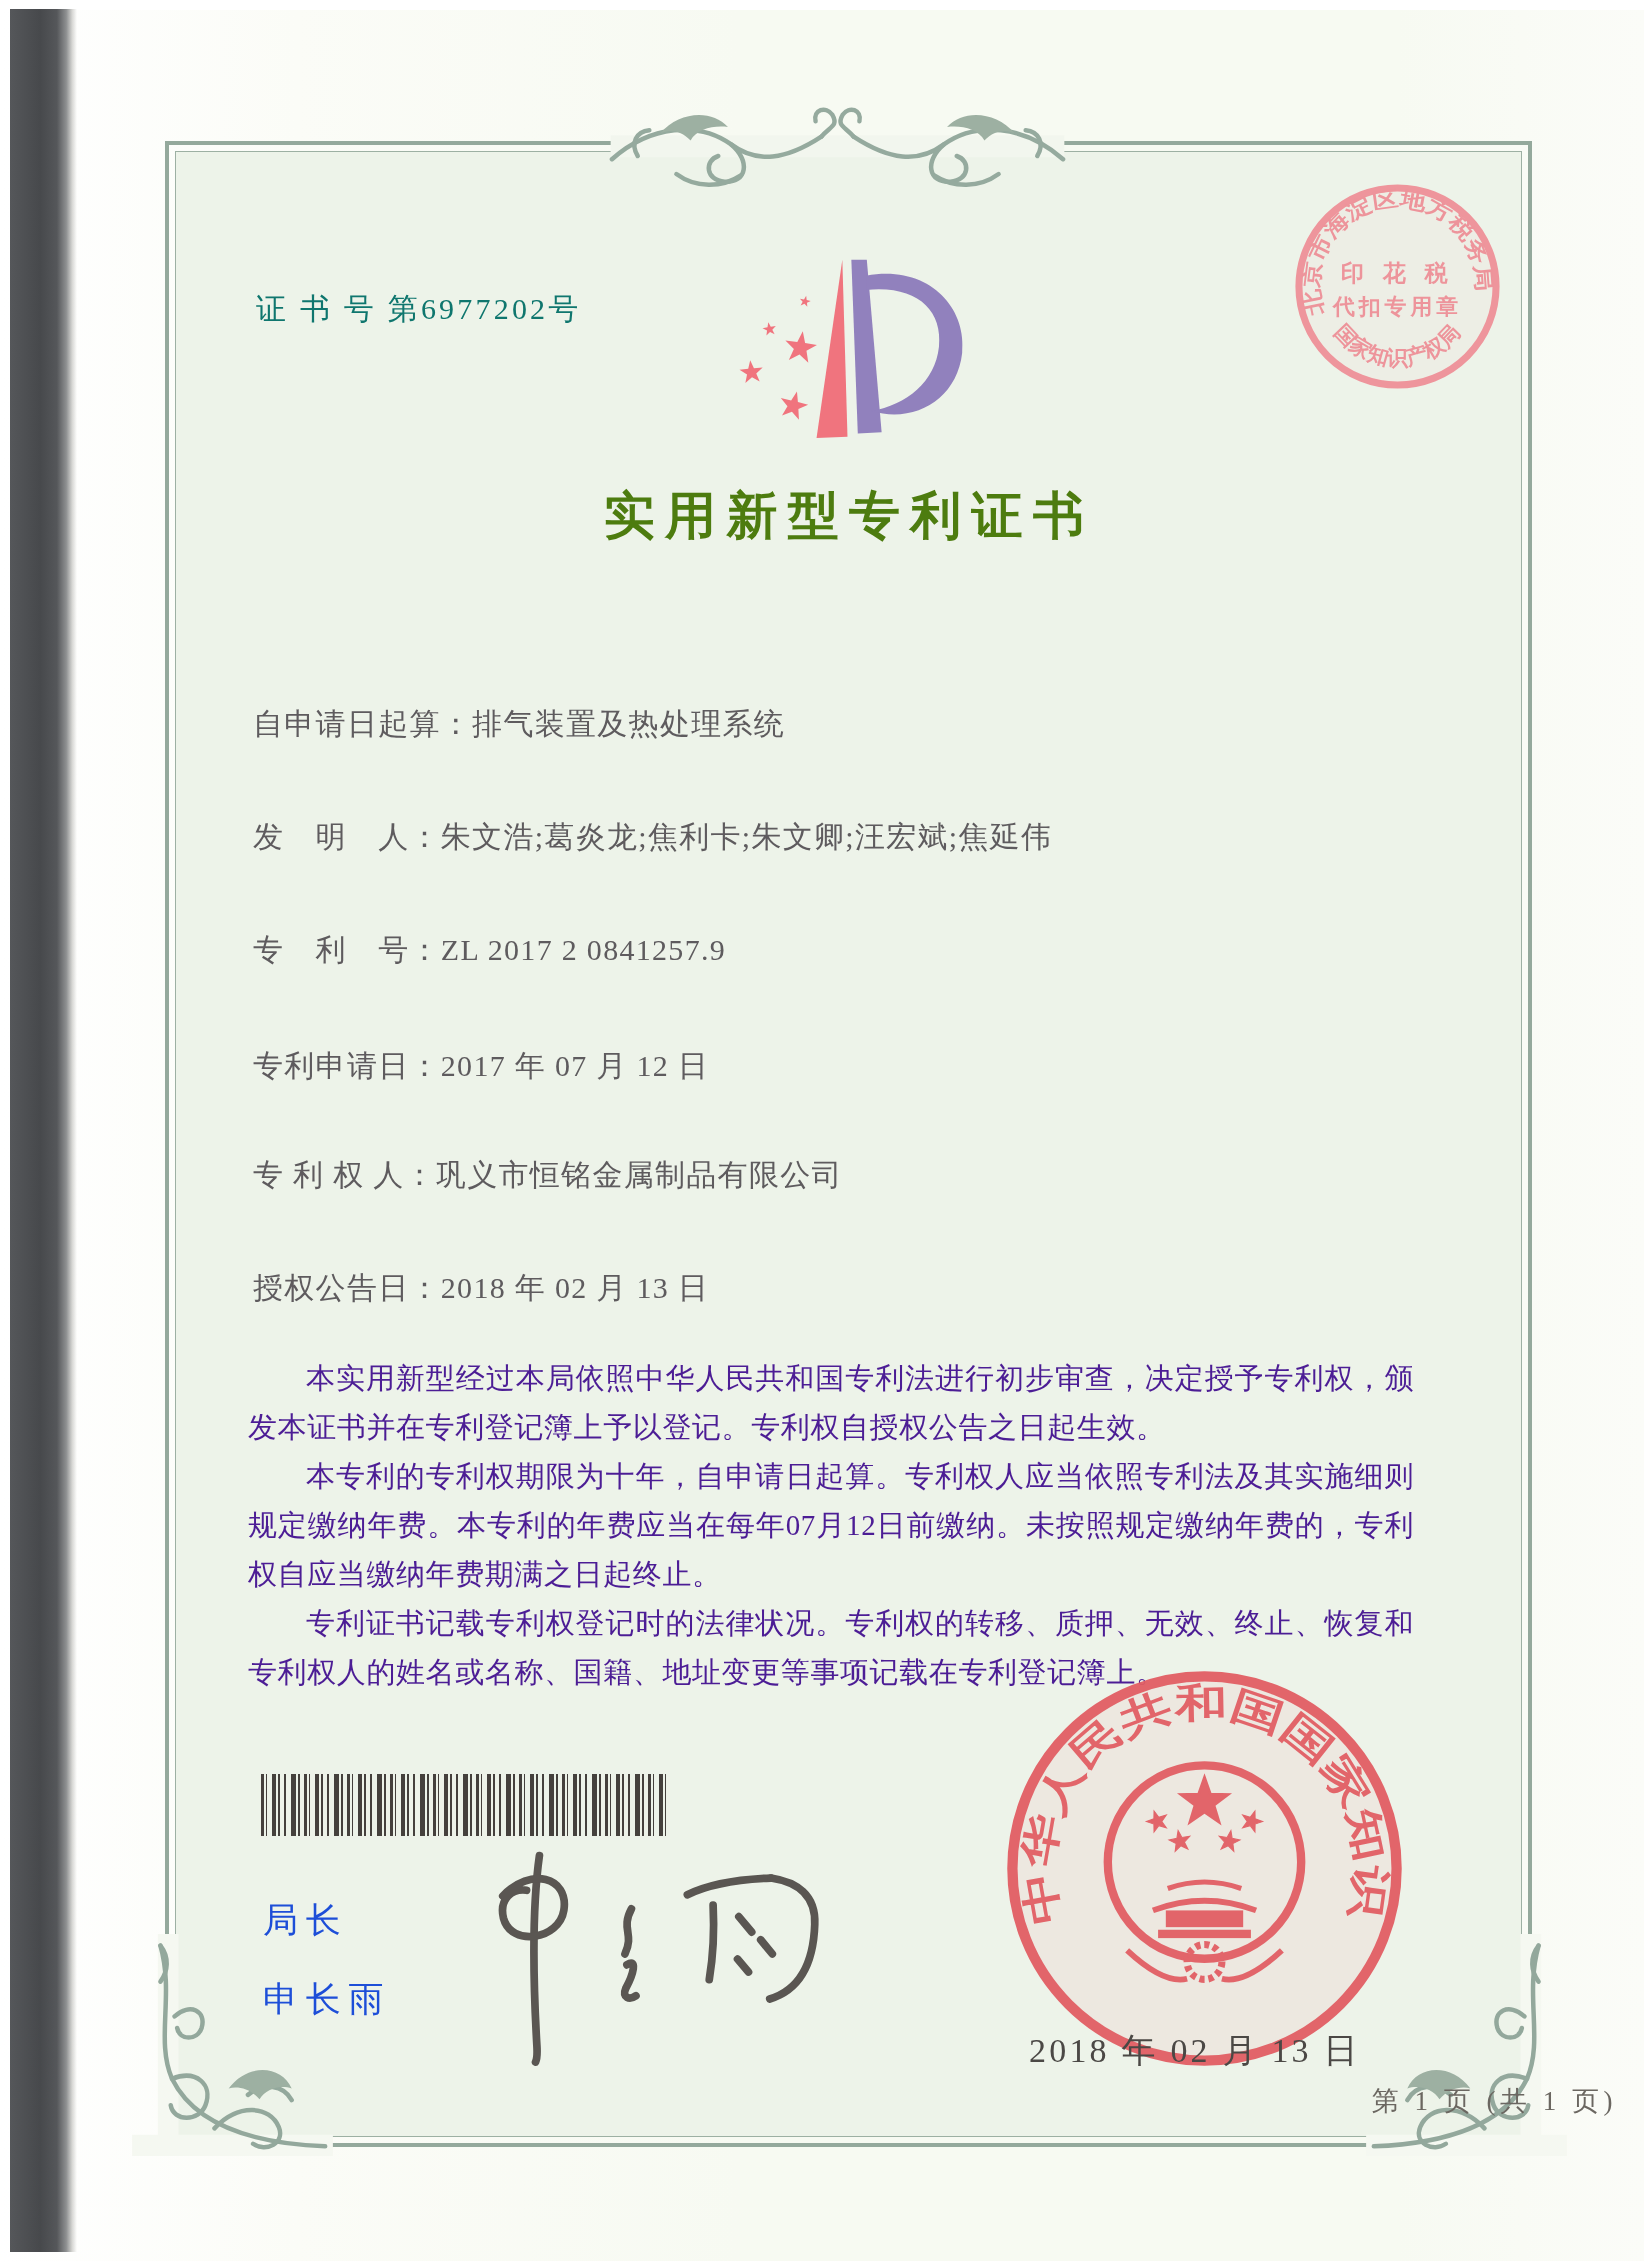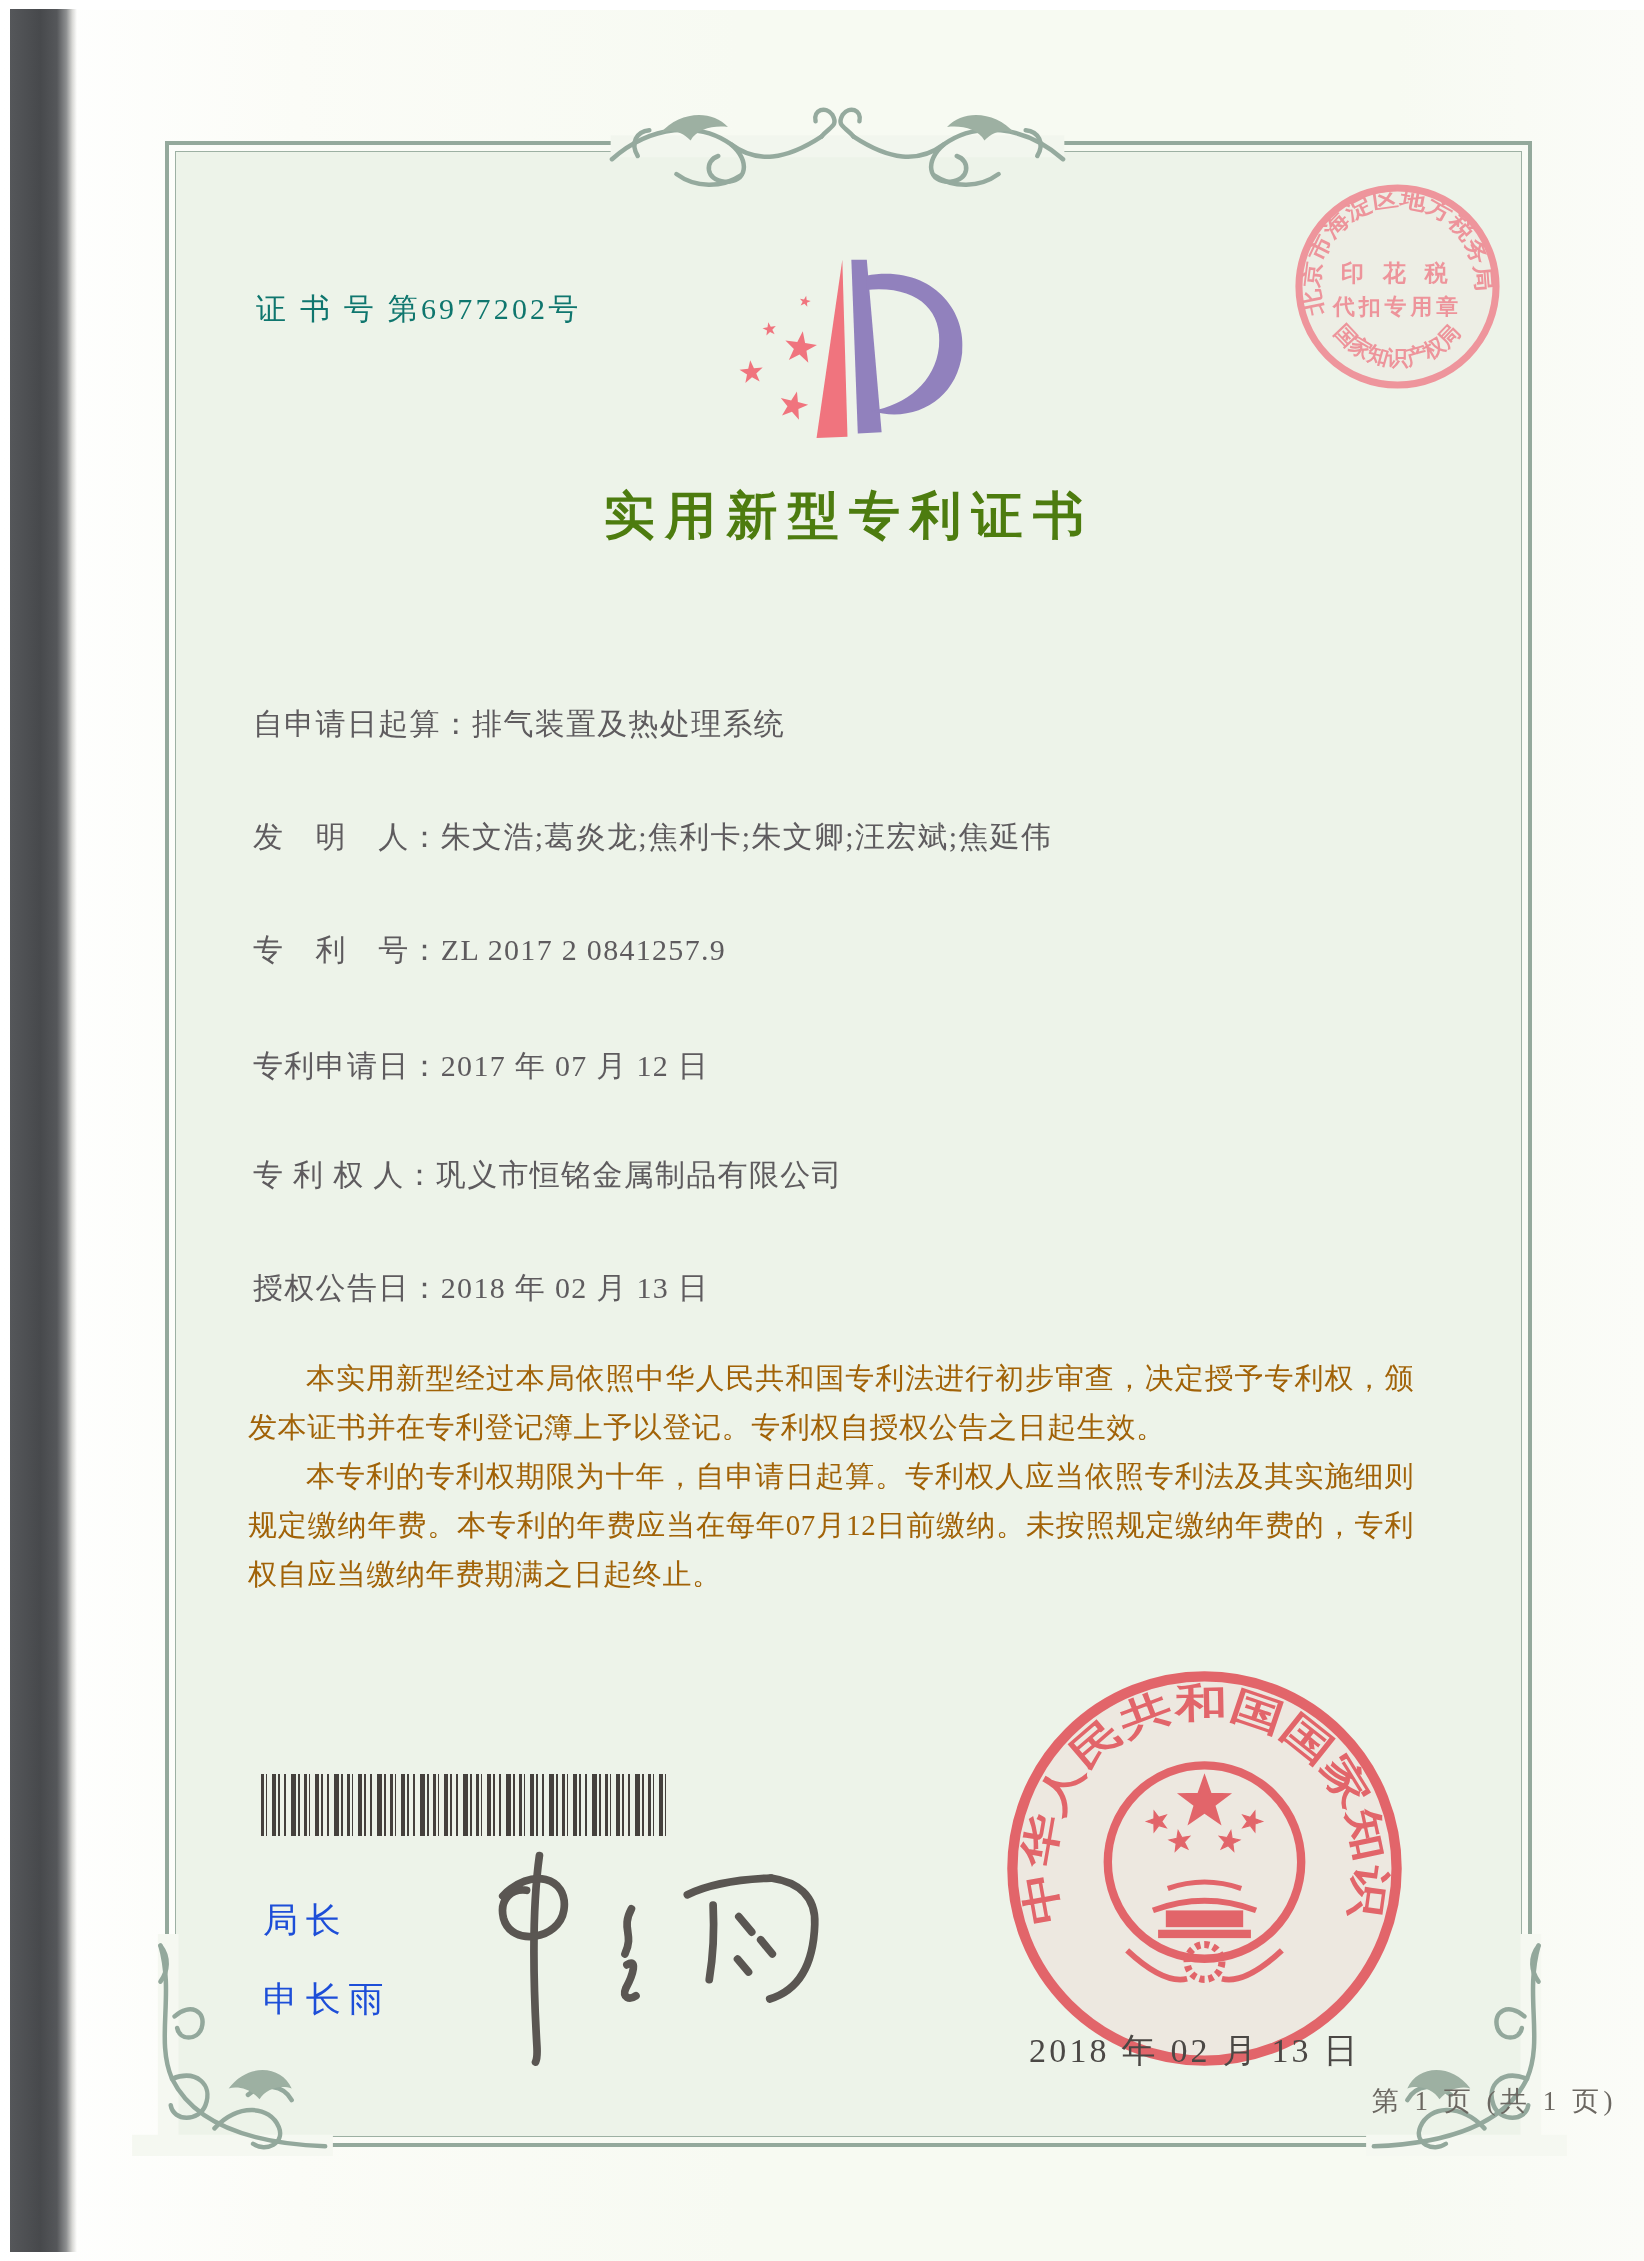--- a/index.html
+++ b/index.html
@@ -18,21 +18,21 @@
     border:4.5px solid #94a99c;}
   .frame-inner{position:absolute;left:5.8px;top:5.8px;right:5.8px;bottom:5.8px;
     border:1.9px solid #9db0a3;background:#edf3e9;}
   
   .certno{position:absolute;left:256px;top:289px;font-size:30px;color:#0f766e;letter-spacing:3.2px;}
   .title{position:absolute;left:165px;top:482px;width:1368px;text-align:center;
     font-size:51px;font-weight:bold;color:#4d7c0f;letter-spacing:10.3px;}
   .field{position:absolute;left:253px;font-size:30px;color:#5e5b5e;letter-spacing:1.3px;white-space:nowrap;}
   .f0{top:704px}.f1{top:817px}.f2{top:930px}.f3{top:1046px}.f4{top:1155px}.f5{top:1268px}
   .paras{position:absolute;left:248px;top:1354px;width:1166px;
-    font-size:29px;line-height:49px;color:#a16207;text-align:justify;letter-spacing:0.6px;}
+    font-size:29px;line-height:49px;color:#4c1d95;text-align:justify;letter-spacing:0.6px;}
   .paras p{margin:0;text-indent:2em;}
   .barcode{position:absolute;left:261px;top:1774px;width:405px;height:62px;
     background:
       repeating-linear-gradient(90deg,#45413d 0 3.2px,rgba(0,0,0,0) 3.2px 5.2px,#45413d 5.2px 6.4px,rgba(0,0,0,0) 6.4px 11px,#45413d 11px 15px,rgba(0,0,0,0) 15px 17.4px,#45413d 17.4px 18.7px,rgba(0,0,0,0) 18.7px 23px,#45413d 23px 25px,rgba(0,0,0,0) 25px 30px,#45413d 30px 35px,rgba(0,0,0,0) 35px 37px,#45413d 37px 39px,rgba(0,0,0,0) 39px 43px);}
   .director{position:absolute;left:263px;font-size:35px;color:#1d4ed8;letter-spacing:7.7px;}
   .d-title{top:1897px}.d-name{top:1976px}
   .issue-date{position:absolute;left:1029px;top:2028px;font-size:34px;color:#4b4845;letter-spacing:3.2px;}
   .footer{position:absolute;left:0;top:2083px;width:1617px;text-align:right;
     font-size:27px;color:#6b6761;letter-spacing:4.5px;}
   .svgbox{position:absolute;}
@@ -142,20 +142,21 @@
 <div class="field f0"><span>自申请日起算：</span><span>排气装置及热处理系统</span></div>
 <div class="field f1"><span>发　明　人：</span><span>朱文浩;葛炎龙;焦利卡;朱文卿;汪宏斌;焦延伟</span></div>
 <div class="field f2"><span>专　利　号：</span><span>ZL 2017 2 0841257.9</span></div>
 <div class="field f3"><span>专利申请日：</span><span>2017 年 07 月 12 日</span></div>
 <div class="field f4"><span>专 利 权 人：</span><span>巩义市恒铭金属制品有限公司</span></div>
 <div class="field f5"><span>授权公告日：</span><span>2018 年 02 月 13 日</span></div>
 
 <div class="paras">
   <p>本实用新型经过本局依照中华人民共和国专利法进行初步审查，决定授予专利权，颁发本证书并在专利登记簿上予以登记。专利权自授权公告之日起生效。</p>
   <p>本专利的专利权期限为十年，自申请日起算。专利权人应当依照专利法及其实施细则规定缴纳年费。本专利的年费应当在每年07月12日前缴纳。未按照规定缴纳年费的，专利权自应当缴纳年费期满之日起终止。</p>
+  <p>专利证书记载专利权登记时的法律状况。专利权的转移、质押、无效、终止、恢复和专利权人的姓名或名称、国籍、地址变更等事项记载在专利登记簿上。</p>
 </div>
 
 <div class="barcode"></div>
 
 <div class="director d-title">局长</div>
 <div class="director d-name">申长雨</div>
 
 <svg class="svgbox sig" style="left:435px;top:1833px;width:425px;height:238px;" viewBox="0 0 660 370">
   <g stroke="#4e4946" stroke-width="12" fill="none" stroke-linecap="round">
     <path d="M162,35 C150,120 152,225 158,330 C159,346 158,352 156,356"></path>

